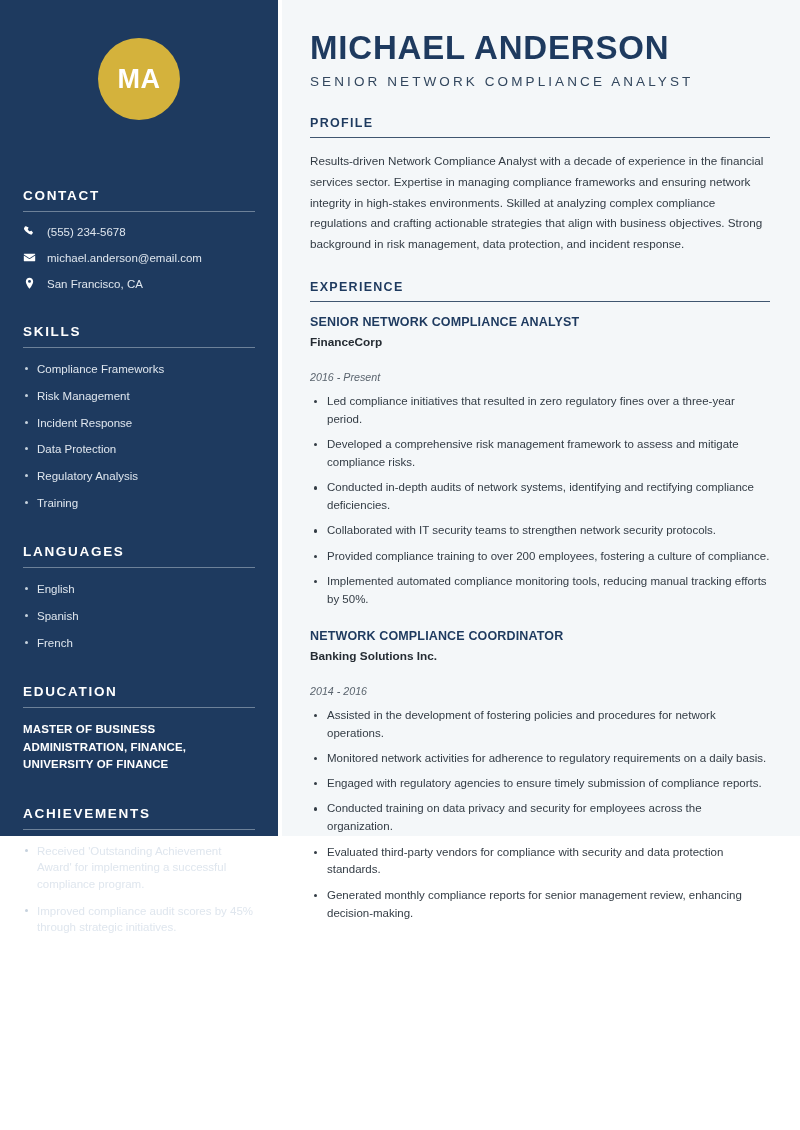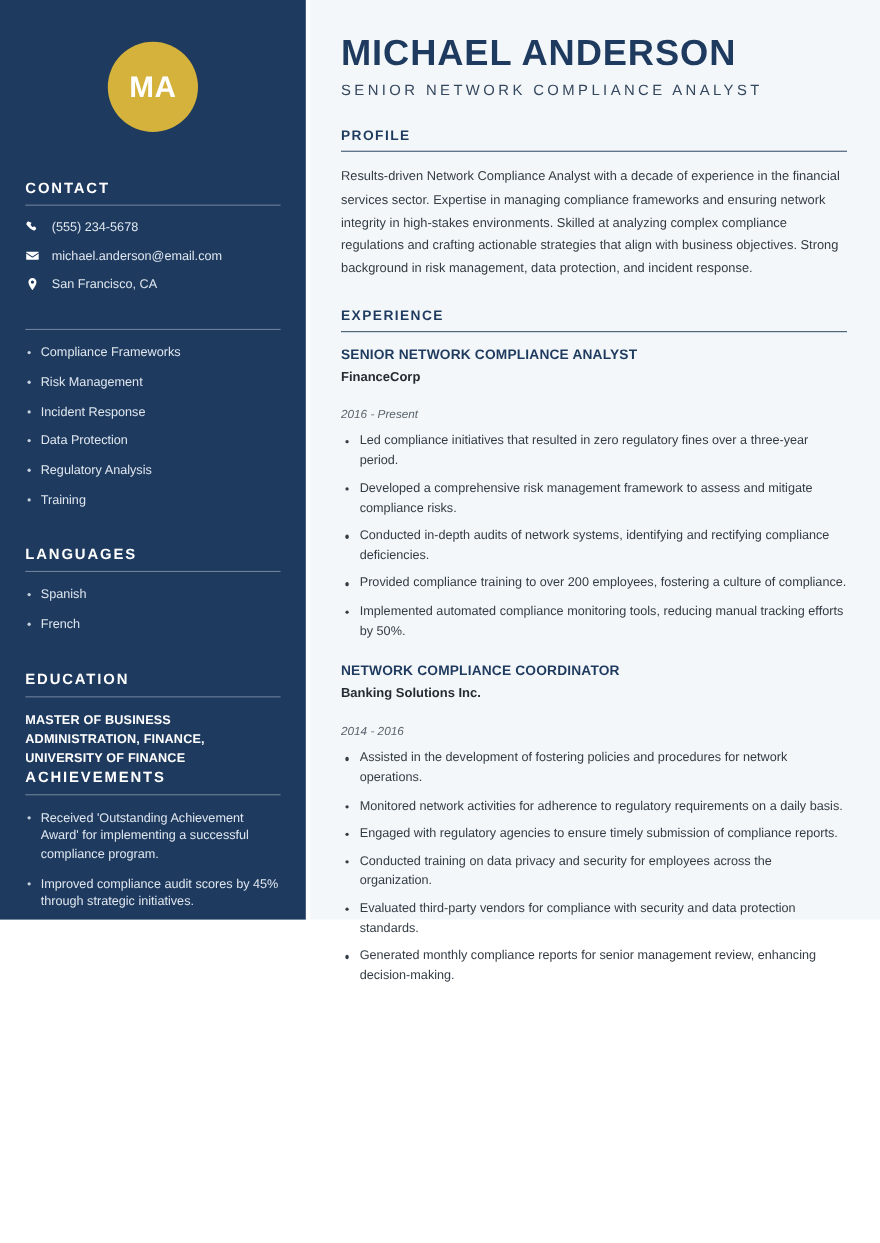--- a/index.html
+++ b/index.html
@@ -51,25 +51,25 @@
     justify-content: center;
     font-size: 27px;
     font-weight: bold;
     letter-spacing: 0.5px;
   }
 
   .side-section {
     margin-top: 0;
   }
 
-  .side-section.contact  { margin-top: 43px; }
+  .side-section.contact  { margin-top: 68px; }
   .side-section.skills   { margin-top: 34px; }
   .side-section.languages{ margin-top: 33px; }
   .side-section.education{ margin-top: 33px; }
-  .side-section.achievements { }
+  .side-section.achievements { margin-top: 32px; }
 
   .side-heading {
     font-size: 13.5px;
     font-weight: bold;
     letter-spacing: 1.7px;
     color: #ffffff;
     padding-bottom: 8px;
   }
 
   .side-rule {
@@ -269,35 +269,37 @@
         <span class="contact-icon">
           <svg width="13" height="13" viewBox="0 0 16 16" fill="#ffffff">
             <path d="M8 1C5.5 1 3.5 3 3.5 5.5c0 3.3 4 8.5 4.2 8.7.1.2.4.2.6 0 .2-.2 4.2-5.4 4.2-8.7C12.5 3 10.5 1 8 1zm0 6.2a1.8 1.8 0 1 1 0-3.6 1.8 1.8 0 0 1 0 3.6z"></path>
           </svg>
         </span>
         <span>San Francisco, CA</span>
       </div>
     </section>
 
     <section class="side-section skills">
+      <div class="side-heading">SKILLS</div>
       <div class="side-rule"></div>
       <ul class="side-list">
         <li>Compliance Frameworks</li>
         <li>Risk Management</li>
         <li>Incident Response</li>
         <li>Data Protection</li>
         <li>Regulatory Analysis</li>
         <li>Training</li>
       </ul>
     </section>
 
     <section class="side-section languages">
       <div class="side-heading">LANGUAGES</div>
       <div class="side-rule"></div>
       <ul class="side-list">
+        <li>English</li>
         <li>Spanish</li>
         <li>French</li>
       </ul>
     </section>
 
     <section class="side-section education">
       <div class="side-heading">EDUCATION</div>
       <div class="side-rule"></div>
       <div class="education-entry">MASTER OF BUSINESS ADMINISTRATION, FINANCE, UNIVERSITY OF FINANCE</div>
     </section>
@@ -331,20 +333,21 @@
       <div class="main-rule"></div>
 
       <div class="job">
         <div class="job-role">SENIOR NETWORK COMPLIANCE ANALYST</div>
         <div class="job-company">FinanceCorp</div>
         <div class="job-dates">2016 - Present</div>
         <ul class="job-bullets">
           <li>Led compliance initiatives that resulted in zero regulatory fines over a three-year period.</li>
           <li>Developed a comprehensive risk management framework to assess and mitigate compliance risks.</li>
           <li>Conducted in-depth audits of network systems, identifying and rectifying compliance deficiencies.</li>
+          <li>Collaborated with IT security teams to strengthen network security protocols.</li>
           <li>Provided compliance training to over 200 employees, fostering a culture of compliance.</li>
           <li>Implemented automated compliance monitoring tools, reducing manual tracking efforts by 50%.</li>
         </ul>
       </div>
 
       <div class="job">
         <div class="job-role">NETWORK COMPLIANCE COORDINATOR</div>
         <div class="job-company">Banking Solutions Inc.</div>
         <div class="job-dates">2014 - 2016</div>
         <ul class="job-bullets">

